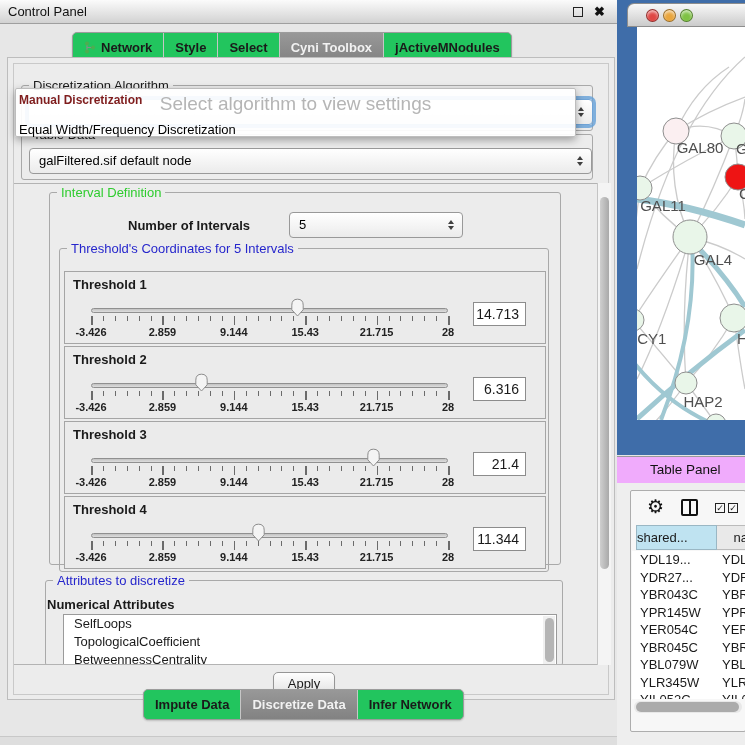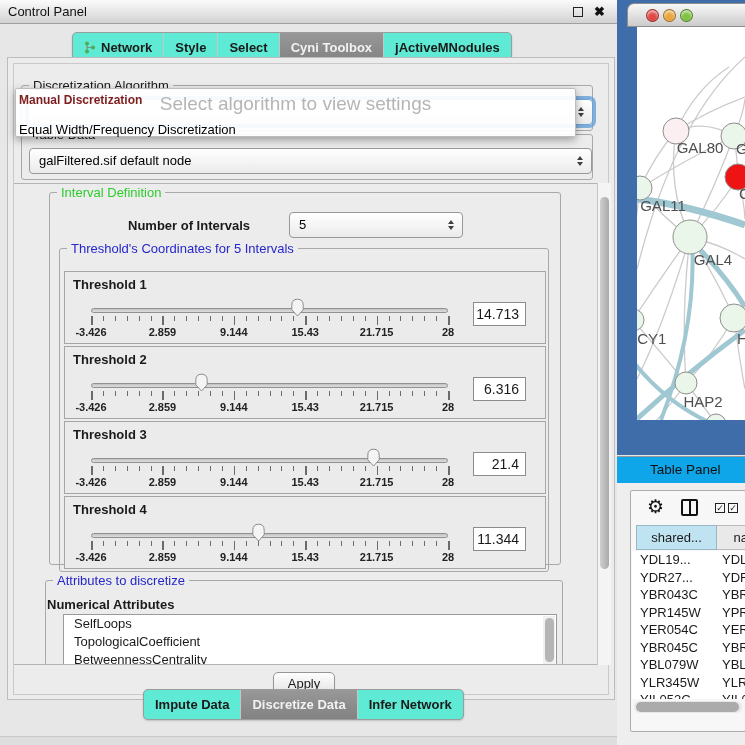--- a/index.html
+++ b/index.html
@@ -9,21 +9,21 @@
   
   #control-panel { position:absolute; left:0; top:0; width:617px; height:745px; background:#e7e7e7; }
   .titlebar { position:absolute; left:0; top:0; width:617px; height:24px;
     background:linear-gradient(#fbfbfb,#d2d2d2); border-bottom:1px solid #9f9f9f; }
   .titlebar .t { position:absolute; left:8px; top:4px; font-size:13px; color:#111; }
   .float-ic { position:absolute; right:34px; top:7px; width:10px; height:10px; border:1.5px solid #222; background:transparent; }
   .close-ic { position:absolute; right:12px; top:4px; font-size:13px; font-weight:bold; color:#111; }
 
   
   .seg-bar { position:absolute; display:flex; border:1px solid #9c9c9c; border-radius:5px; overflow:hidden;
-    background:#5eead4; height:31px; box-shadow:0 1px 2px rgba(0,0,0,.18); }
+    background:#22c55e; height:31px; box-shadow:0 1px 2px rgba(0,0,0,.18); }
   .seg { padding:0 11px; font-size:13px; font-weight:bold; line-height:21px; color:#1a1a1a;
     border-right:1px solid #c6c6c6; display:flex; align-items:center; gap:5px; white-space:nowrap; }
   .seg:last-child { border-right:none; }
   .seg.sel { background:linear-gradient(#989898,#828282); color:#f2f2f2; }
   #top-tabs { left:72px; top:32px; }
   #bottom-tabs { left:143px; top:689px; }
 
   
   .main-panel { position:absolute; left:7px; top:57px; width:608px; height:643px;
     border:1px solid #bdbdbd; background:#ececec; }
@@ -86,33 +86,33 @@
 
   
   #net-window { position:absolute; left:617px; top:0; width:128px; height:455px; background:#3f6da9; }
   .mac-titlebar { position:absolute; left:10px; top:3px; width:118px; height:24px;
     background:linear-gradient(#f8f8f8,#cbcbcb); border:1px solid #8d8d8d; border-right:none; border-radius:7px 0 0 0; }
   .light { position:absolute; top:5px; width:13px; height:13px; border-radius:50%;
     border:1px solid rgba(0,0,0,.35); box-shadow:inset 0 2px 3px rgba(255,255,255,.65); }
   .net-canvas { position:absolute; left:20px; top:27px; width:108px; height:393px; background:#fff; }
 
   
-  .tp-header { position:absolute; left:617px; top:456px; width:128px; height:32px; background:#0ea5e9;
+  .tp-header { position:absolute; left:617px; top:456px; width:128px; height:32px; background:#f0abfc;
     border-top:1px solid #999; border-bottom:1px solid #cfcfcf; }
   .tp-header .t { position:absolute; left:33px; top:5px; font-size:13.5px; color:#111; }
   .tp-bg { position:absolute; left:617px; top:483px; width:128px; height:262px; background:#eeeeee; }
   .tp-container { position:absolute; left:630px; top:490px; width:116px; height:242px;
     background:#f7f7f7; border:1px solid #adadad; border-radius:2px; }
   .gear { position:absolute; left:16px; top:4px; font-size:19px; color:#111; }
   .colicon { position:absolute; left:50px; top:8px; width:17px; height:17px; border:2px solid #111; border-radius:2px; }
   .colicon div { position:absolute; left:50%; top:0; width:2px; height:100%; background:#111; transform:translateX(-50%); }
   .cb { position:absolute; top:12px; width:10px; height:10px; border:1.5px solid #222; font-size:9px; line-height:8px; text-align:center; color:#222; }
   .tp-head-row { position:absolute; top:34px; left:0; right:0; height:26px; }
   .tp-col1 { position:absolute; left:5px; top:0; width:81px; height:25px; background:#bfe3f1;
-    border:1px solid #9ab7c4; font-size:13px; text-align:center; line-height:23px; }
+    border:1px solid #9ab7c4; font-size:13px; line-height:23px; }
   .tp-col2 { position:absolute; left:86px; top:0; width:34px; height:25px; background:#e9e9e9;
     border:1px solid #bbb; border-left:none; font-size:13px; text-align:right; line-height:23px; padding-right:2px; overflow:hidden; }
   .tp-rows { position:absolute; top:60px; left:1px; right:0; height:148px; background:#fff; overflow:hidden; }
   .tp-row { position:relative; height:17.5px; font-size:13px; }
   .tp-row .c1 { position:absolute; left:8px; top:1px; white-space:nowrap; }
   .tp-row .c2 { position:absolute; left:90px; top:1px; white-space:nowrap; }
   .hscroll { position:absolute; left:3px; right:3px; top:210px; height:12px; background:#e8e8e8; border-radius:6px; }
   .hthumb { position:absolute; left:2px; top:1px; height:10px; width:103px; background:#ababab; border-radius:5px; }
 
   .tab-icon { display:inline-block; }

